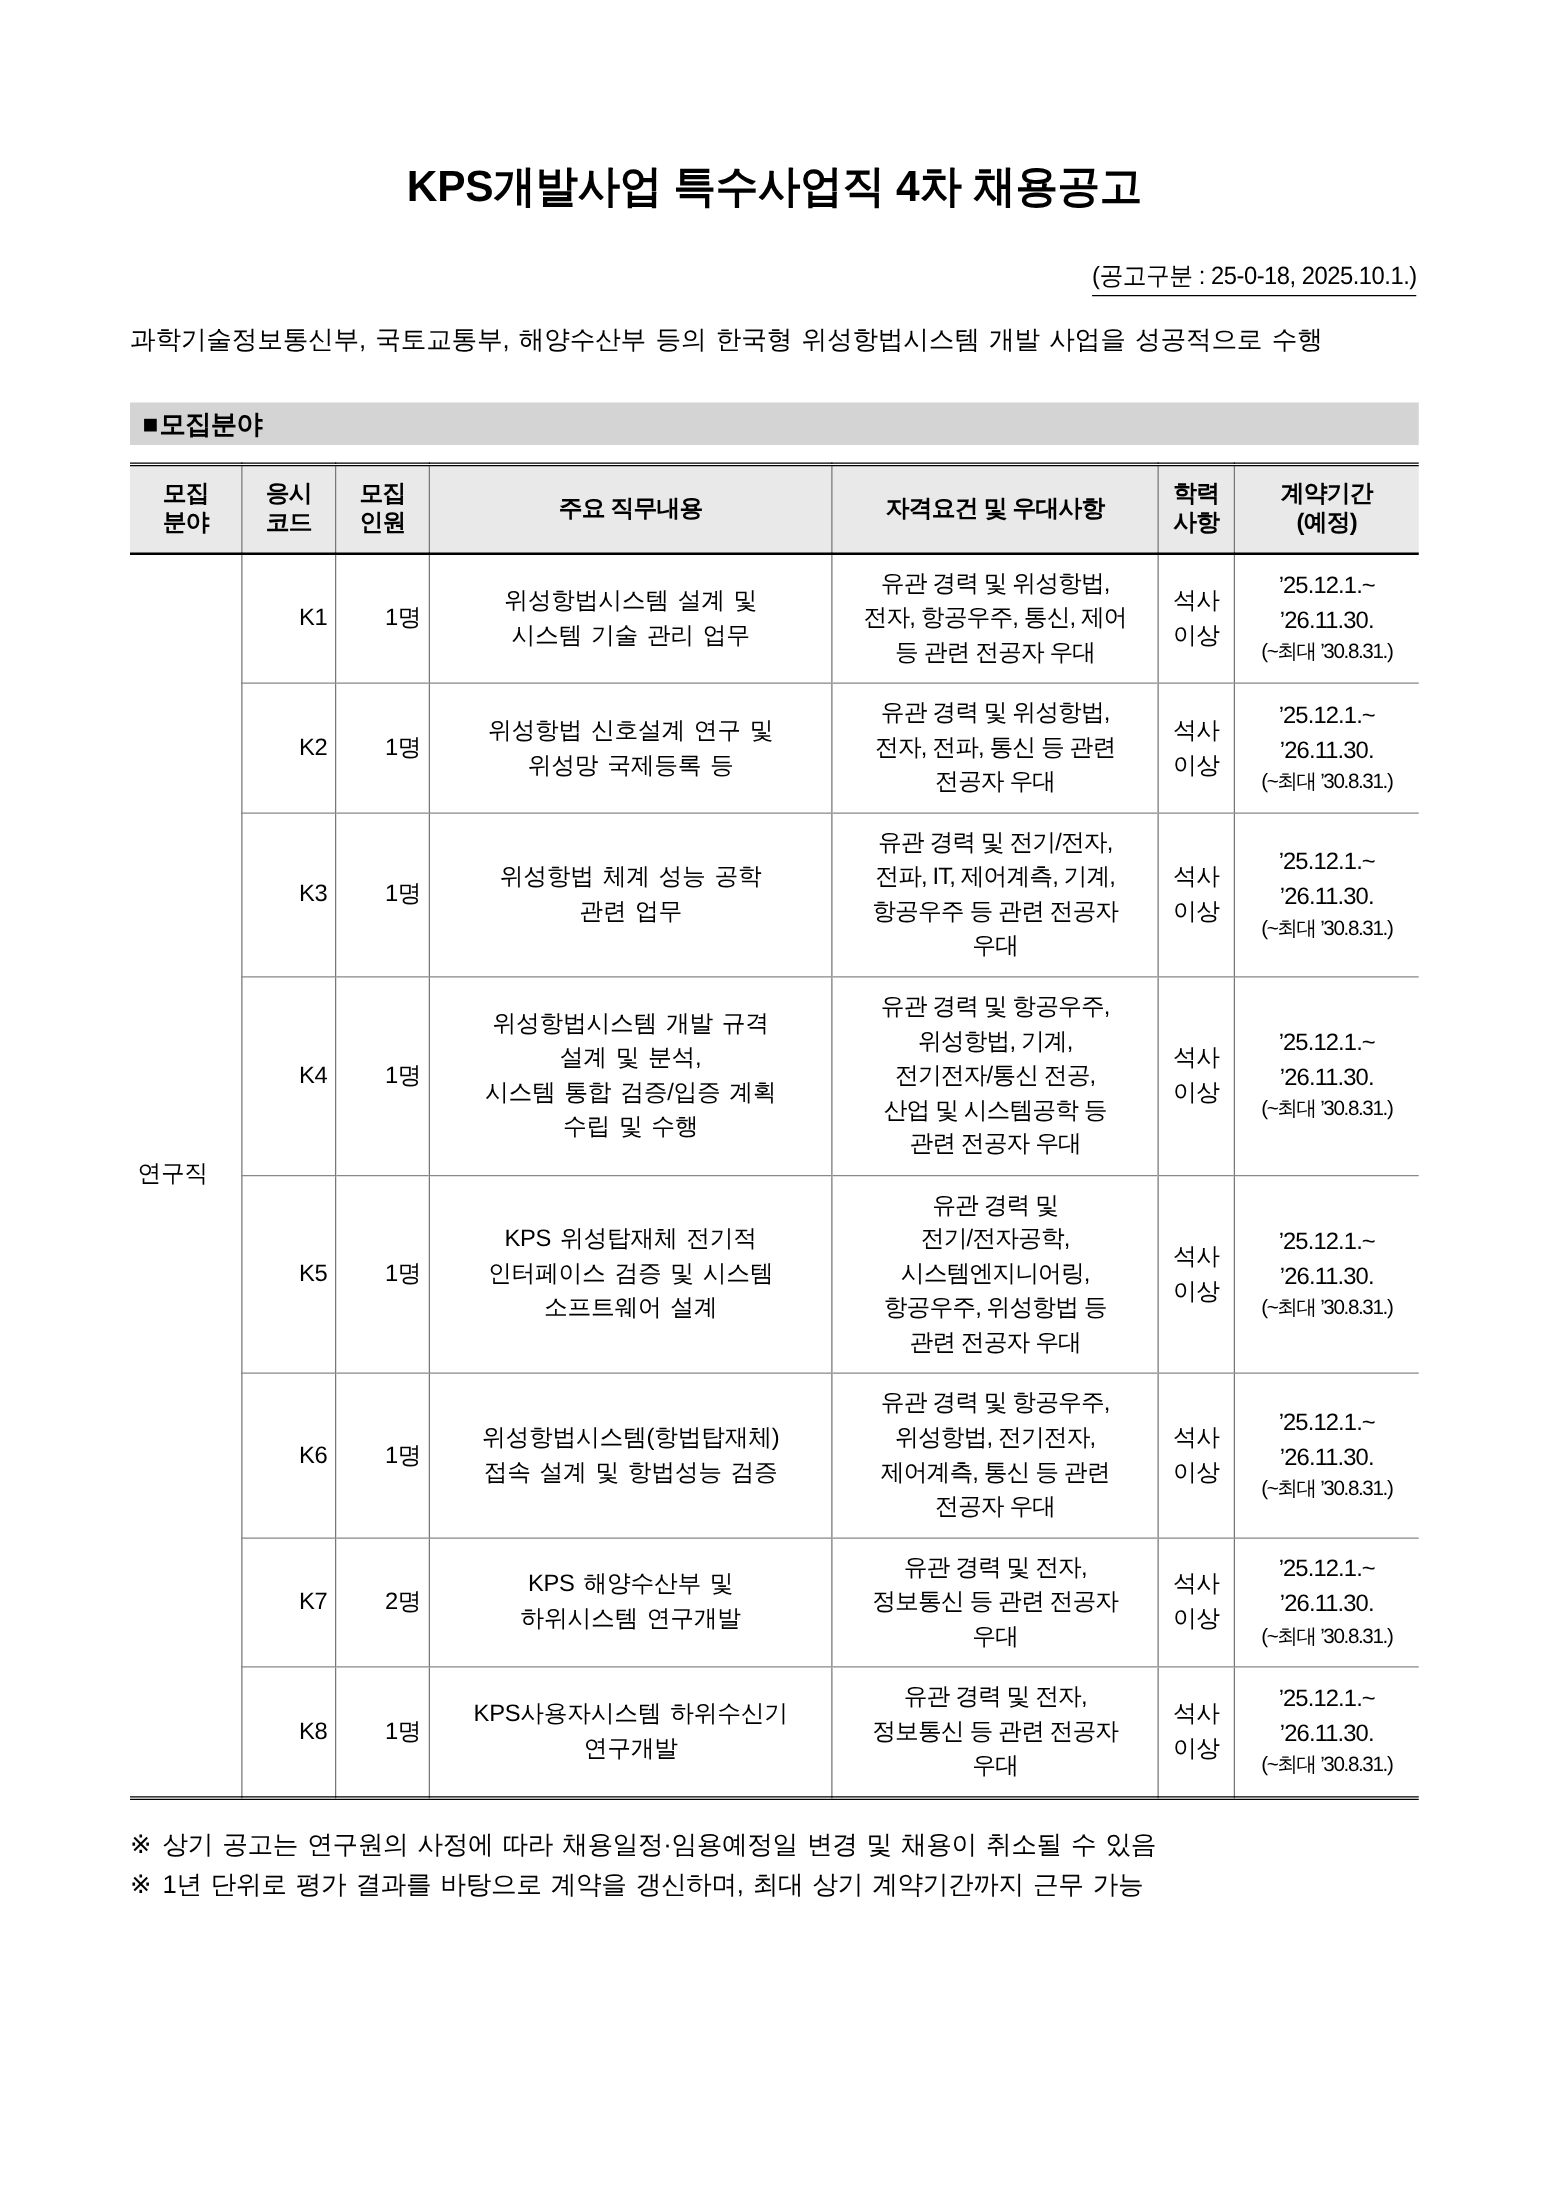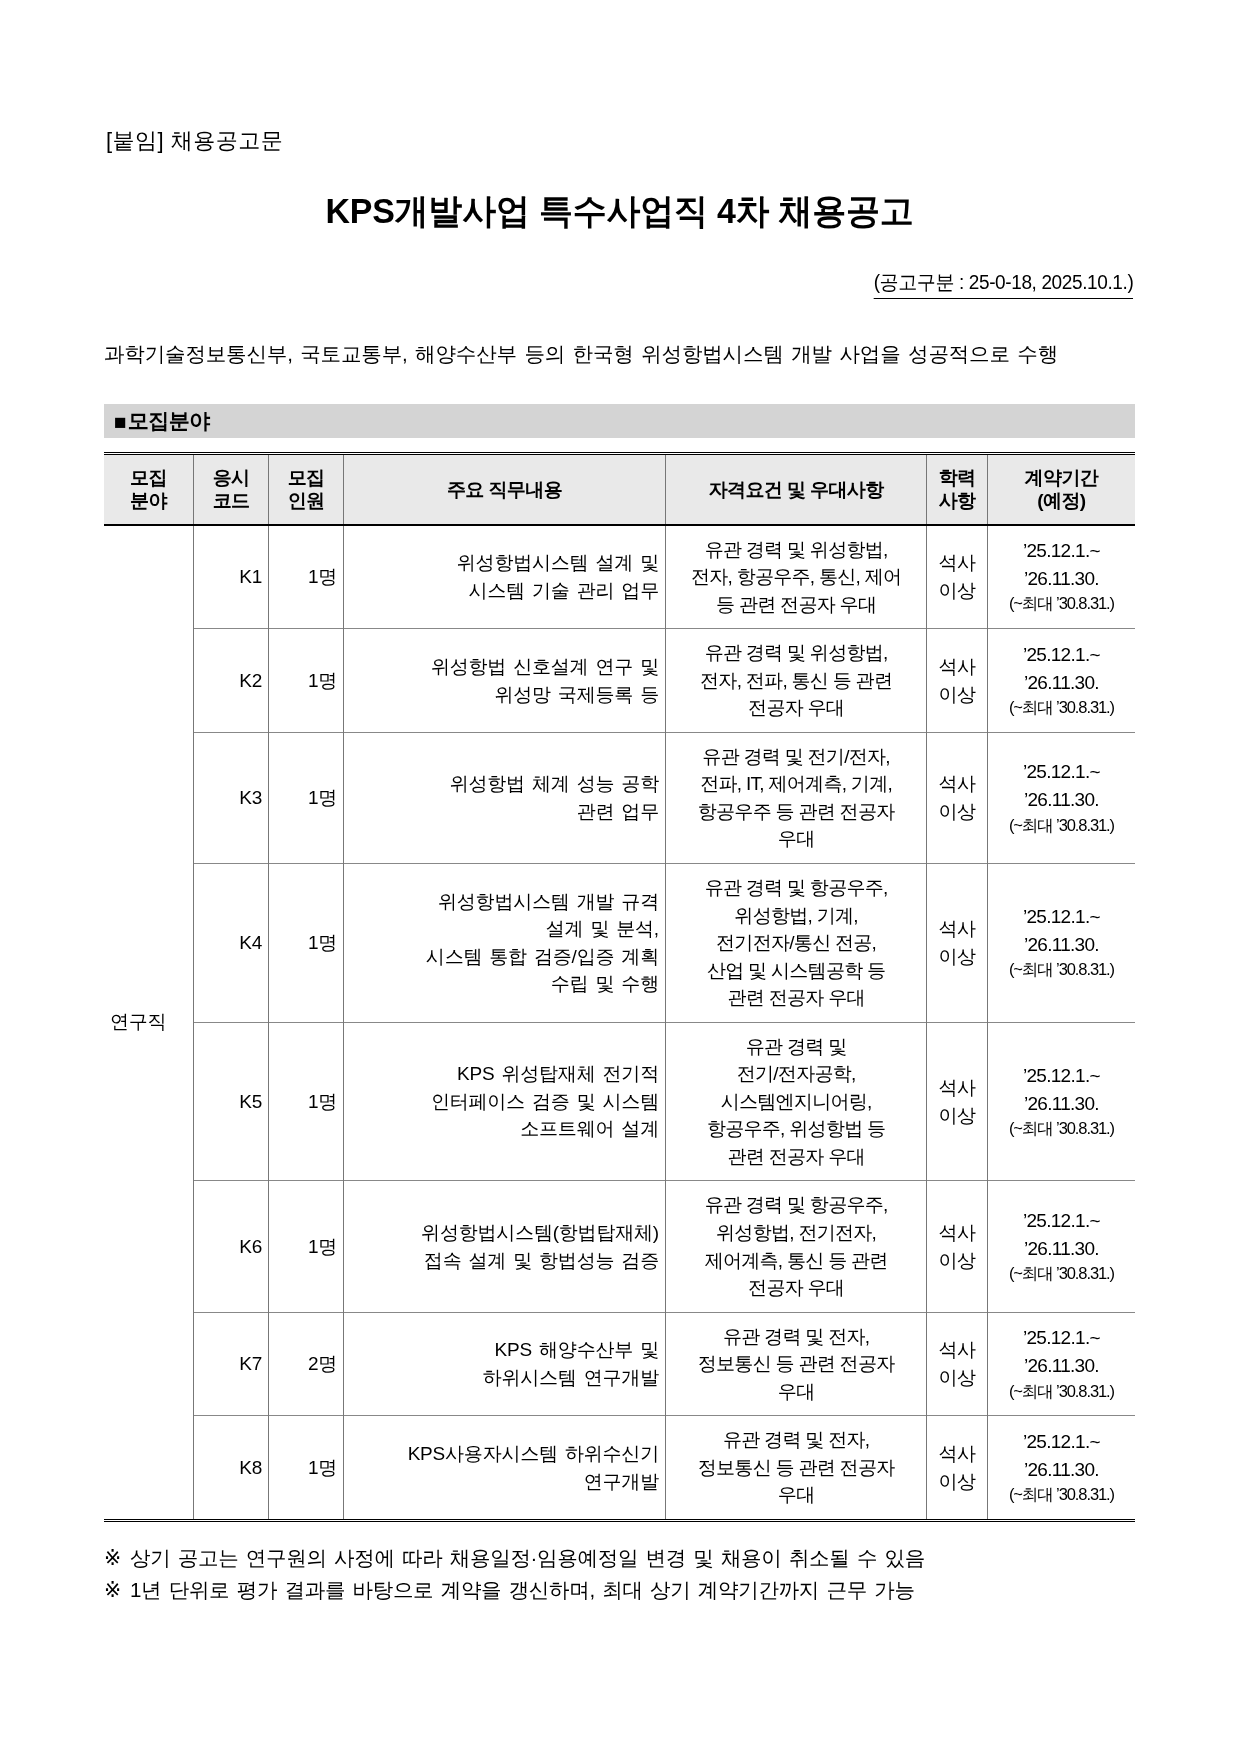--- a/index.html
+++ b/index.html
@@ -31,21 +31,21 @@
   .doc-title {
     text-align: center;
     font-size: 35px;
     font-weight: bold;
     letter-spacing: -0.2px;
     margin: 0 0 34px 0;
     transform: scaleX(0.97);
   }
   .notice-code-wrap {
     text-align: right;
-    margin: 0 2px 38px 0;
+    margin: 0 2px 18px 0;
   }
   .notice-code {
     display: inline-block;
     font-size: 20px;
     border-bottom: 1.6px solid #000;
     padding-bottom: 2px;
     letter-spacing: -0.4px;
     transform: scaleX(0.95);
     transform-origin: right center;
   }
@@ -125,21 +125,21 @@
     font-size: 20px;
     letter-spacing: -0.3px;
     border-top: none !important;
   }
   td.cell-code, td.cell-count {
     text-align: right;
     font-size: 20px;
     letter-spacing: -0.2px;
   }
   td.cell-duty {
-    text-align: right;
+    text-align: center;
     padding-left: 13px;
     letter-spacing: -0.2px;
     word-spacing: 2px;
     font-size: 19.5px;
   }
   td.cell-duty .ln { white-space: nowrap; }
   td.cell-qual {
     text-align: center;
     font-size: 18px;
     letter-spacing: -0.7px;
@@ -184,21 +184,20 @@
   .notes .note-sub {
     padding-left: 28px;
     white-space: nowrap;
   }
 </style>
 </head>
 <body>
 
 <div class="page">
 
-  <div class="attach-label">[붙임] 채용공고문</div>
 
   <h1 class="doc-title">KPS개발사업 특수사업직 4차 채용공고</h1>
 
   <div class="notice-code-wrap">
     <span class="notice-code">(공고구분 : 25-0-18, 2025.10.1.)</span>
   </div>
 
   <div class="intro">
     <div>과학기술정보통신부, 국토교통부, 해양수산부 등의 한국형 위성항법시스템 개발 사업을 성공적으로 수행</div>
   </div>

